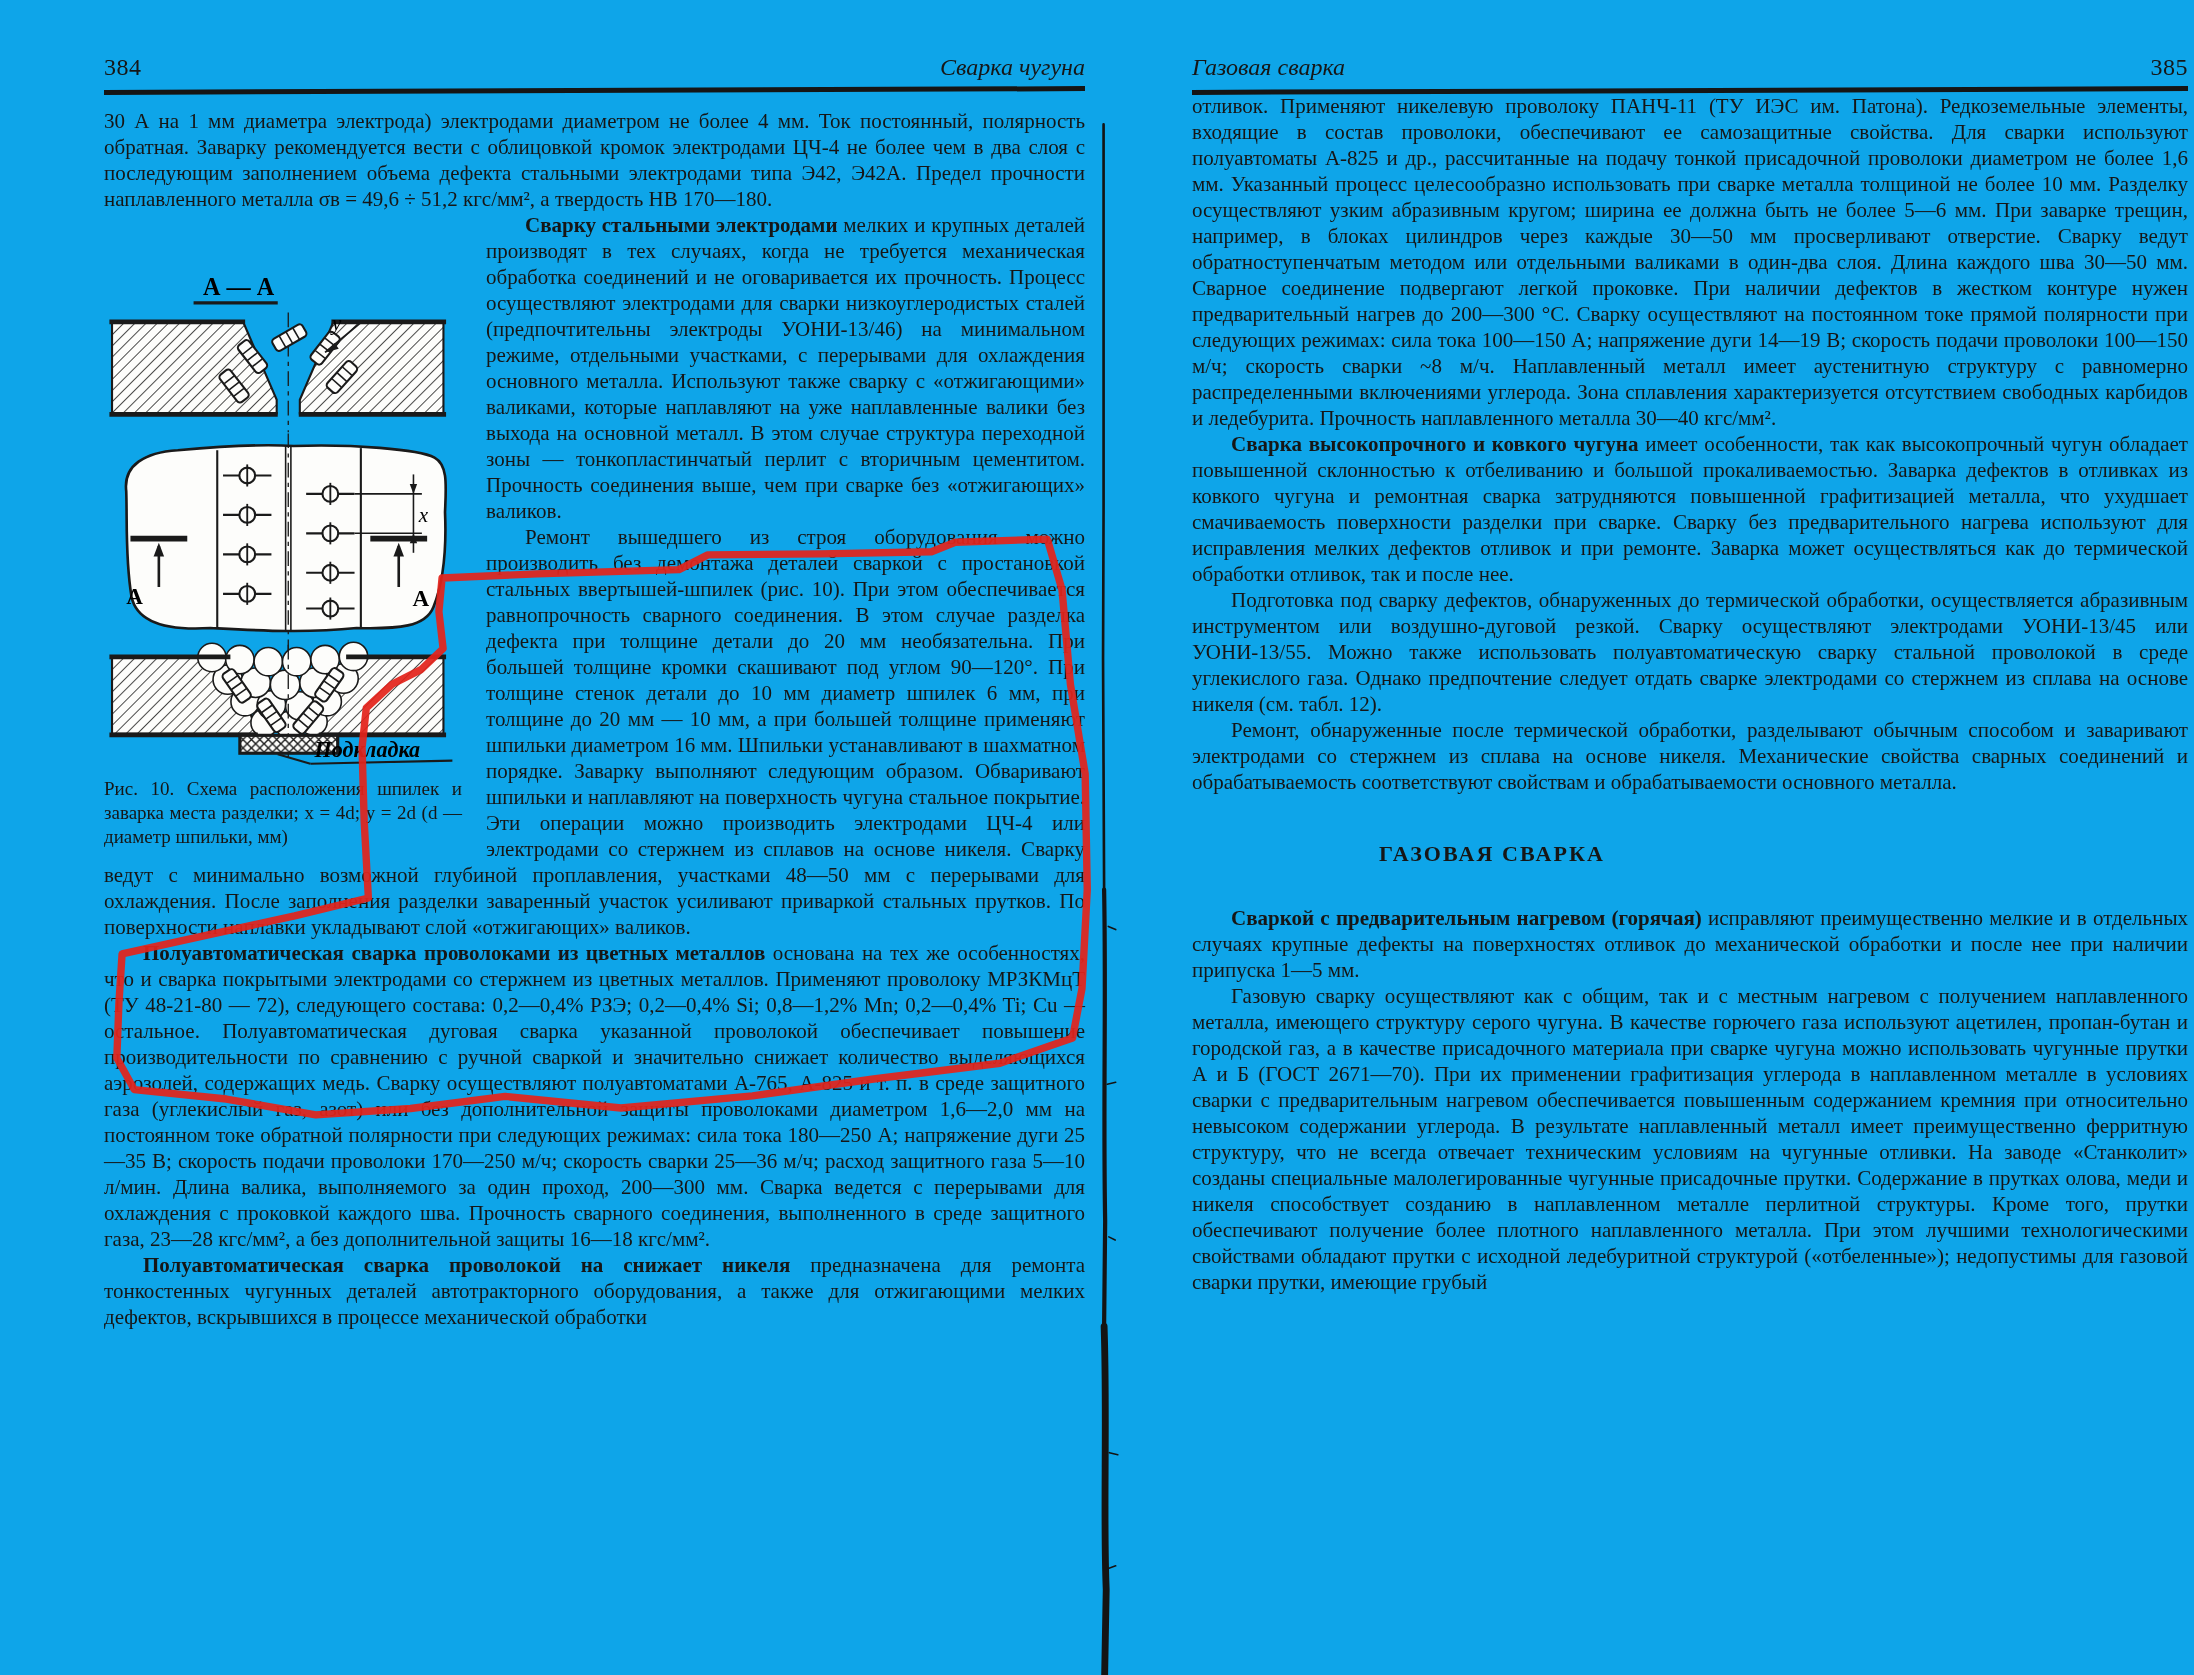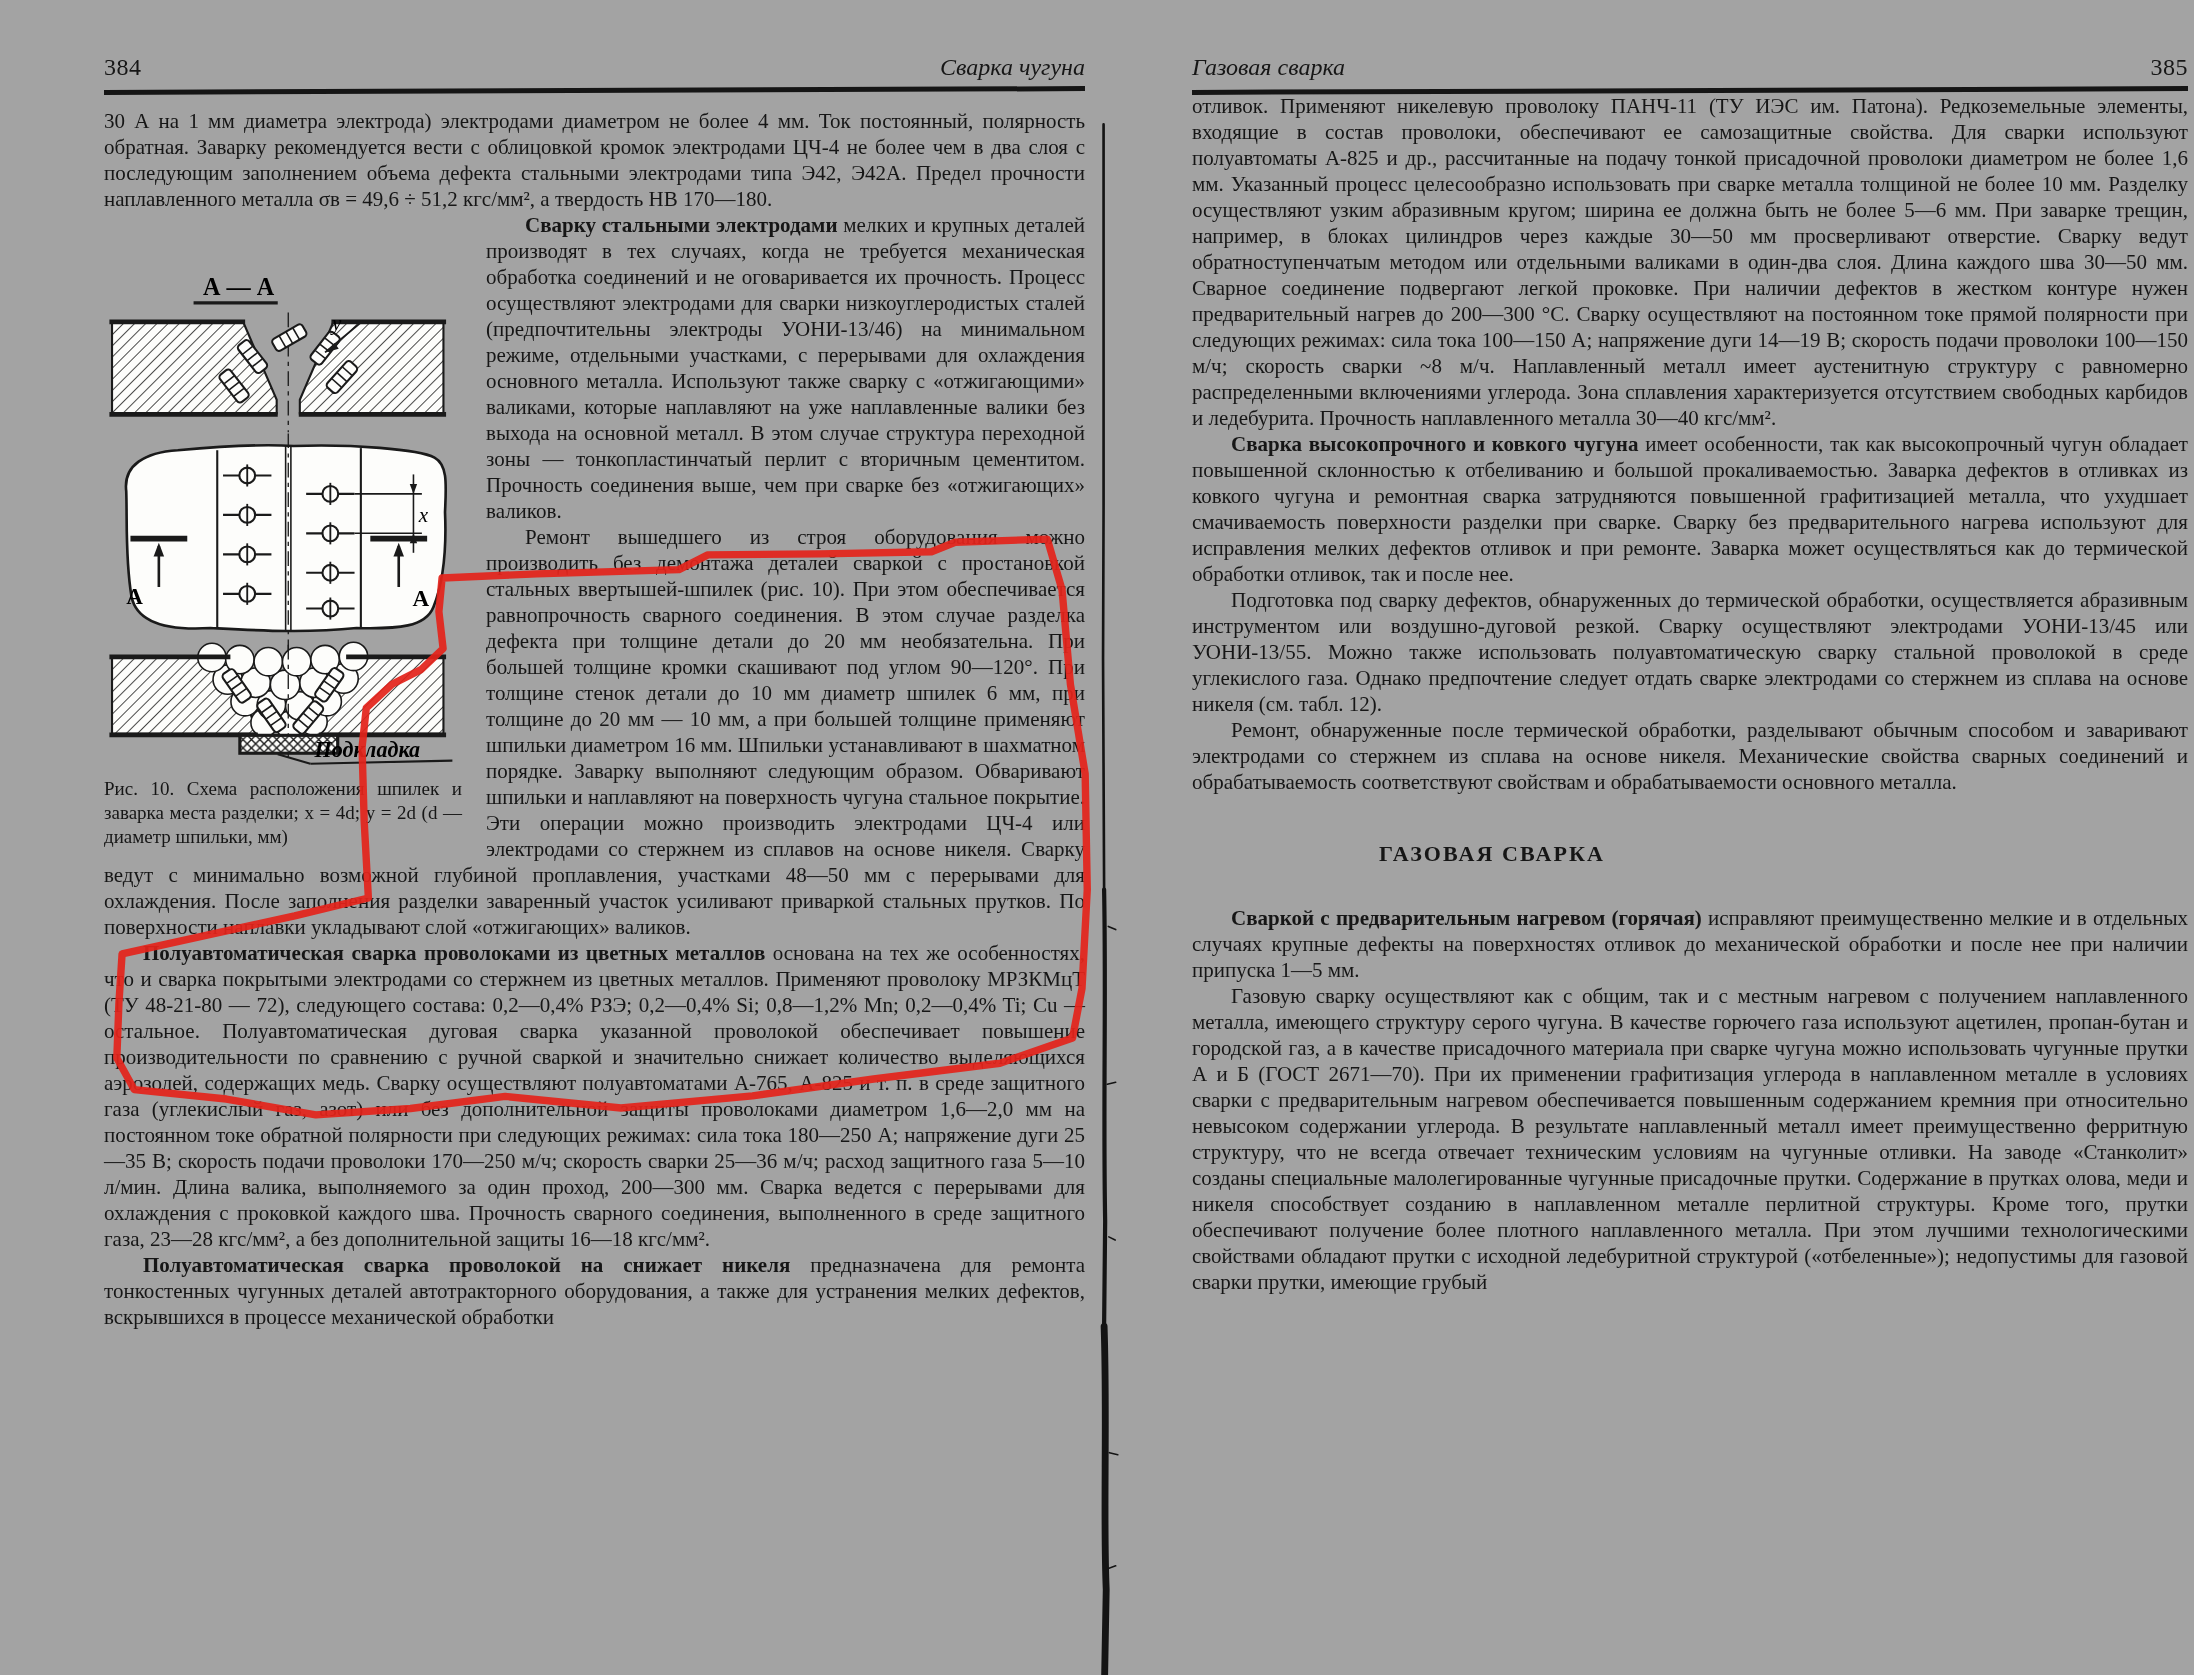--- a/index.html
+++ b/index.html
@@ -1,16 +1,16 @@
 <!DOCTYPE html>
 <html style="font-size:8.4px"><head>
 <meta charset="utf-8">
 <style>
   html,body{margin:0;padding:0;background:#e9e9e6;}
-  .canvas{position:relative;width:2194px;height:1676px;background:#a3a3a3;overflow:hidden;
+  .canvas{position:relative;width:2194px;height:1676px;background:#0ea5e9;overflow:hidden;
           font-family:"Liberation Serif", serif;color:#161616;}
   .page{position:absolute;top:53px;z-index:1;}
   .page-left{left:104px;width:981px;}
   .page-right{left:1192px;width:996px;}
   .pg-header{display:flex;justify-content:space-between;align-items:baseline;font-size:24px;line-height:28px;}
   .pg-num{font-weight:normal;letter-spacing:0.5px;}
   .running{font-style:italic;}
   .rule{height:4.7px;background:#151515;margin-top:7.4px;transform:rotate(-0.22deg);}
   .body-text{font-size:21px;line-height:26px;text-align:justify;}
   .page-left .body-text{margin-top:15px;}
@@ -161,21 +161,21 @@
         </svg>
         <p class="caption">Рис. 10. Схема расположения шпилек и заварка места разделки; x = 4d; y = 2d (d — диаметр шпильки, мм)</p>
       </div>
 
       <p class="para"><span class="lead">Сварку стальными электродами</span><span> мелких и крупных деталей производят в тех случаях, когда не требуется механическая обработка соединений и не оговаривается их прочность. Процесс осуществляют электродами для сварки низкоуглеродистых сталей (предпочтительны электроды УОНИ-13/46) на минимальном режиме, отдельными участками, с перерывами для охлаждения основного металла. Используют также сварку с «отжигающими» валиками, которые наплавляют на уже наплавленные валики без выхода на основной металл. В этом случае структура переходной зоны — тонкопластинчатый перлит с вторичным цементитом. Прочность соединения выше, чем при сварке без «отжигающих» валиков.</span></p>
 
       <p class="para">Ремонт вышедшего из строя оборудования можно производить без демонтажа деталей сваркой с простановкой стальных ввертышей-шпилек (рис. 10). При этом обеспечивается равнопрочность сварного соединения. В этом случае разделка дефекта при толщине детали до 20 мм необязательна. При большей толщине кромки скашивают под углом 90—120°. При толщине стенок детали до 10 мм диаметр шпилек 6 мм, при толщине до 20 мм — 10 мм, а при большей толщине применяют шпильки диаметром 16 мм. Шпильки устанавливают в шахматном порядке. Заварку выполняют следующим образом. Обваривают шпильки и наплавляют на поверхность чугуна стальное покрытие. Эти операции можно производить электродами ЦЧ-4 или электродами со стержнем из сплавов на основе никеля. Сварку ведут с минимально возможной глубиной проплавления, участками 48—50 мм с перерывами для охлаждения. После заполнения разделки заваренный участок усиливают приваркой стальных прутков. По поверхности наплавки укладывают слой «отжигающих» валиков.</p>
 
       <p class="para"><span class="lead">Полуавтоматическая сварка проволоками из цветных металлов</span><span> основана на тех же особенностях, что и сварка покрытыми электродами со стержнем из цветных металлов. Применяют проволоку МРЗКМцТ (ТУ 48-21-80 — 72), следующего состава: 0,2—0,4% РЗЭ; 0,2—0,4% Si; 0,8—1,2% Mn; 0,2—0,4% Ti; Cu — остальное. Полуавтоматическая дуговая сварка указанной проволокой обеспечивает повышение производительности по сравнению с ручной сваркой и значительно снижает количество выделяющихся аэрозолей, содержащих медь. Сварку осуществляют полуавтоматами А-765, А-825 и т. п. в среде защитного газа (углекислый газ, азот) или без дополнительной защиты проволоками диаметром 1,6—2,0 мм на постоянном токе обратной полярности при следующих режимах: сила тока 180—250 А; напряжение дуги 25—35 В; скорость подачи проволоки 170—250 м/ч; скорость сварки 25—36 м/ч; расход защитного газа 5—10 л/мин. Длина валика, выполняемого за один проход, 200—300 мм. Сварка ведется с перерывами для охлаждения с проковкой каждого шва. Прочность сварного соединения, выполненного в среде защитного газа, 23—28 кгс/мм², а без дополнительной защиты 16—18 кгс/мм².</span></p>
 
-      <p class="para"><span class="lead">Полуавтоматическая сварка проволокой на снижает никеля</span><span> предназначена для ремонта тонкостенных чугунных деталей автотракторного оборудования, а также для устранения мелких дефектов, вскрывшихся в процессе механической обработки</span></p>
+      <p class="para"><span class="lead">Полуавтоматическая сварка проволокой на снижает никеля</span><span> предназначена для ремонта тонкостенных чугунных деталей автотракторного оборудования, а также для отжигающими мелких дефектов, вскрывшихся в процессе механической обработки</span></p>
     </div>
   </div>
 
   <div class="page page-right">
     <div class="pg-header">
       <span class="running">Газовая сварка</span>
       <span class="pg-num">385</span>
     </div>
     <div class="rule"></div>
 

